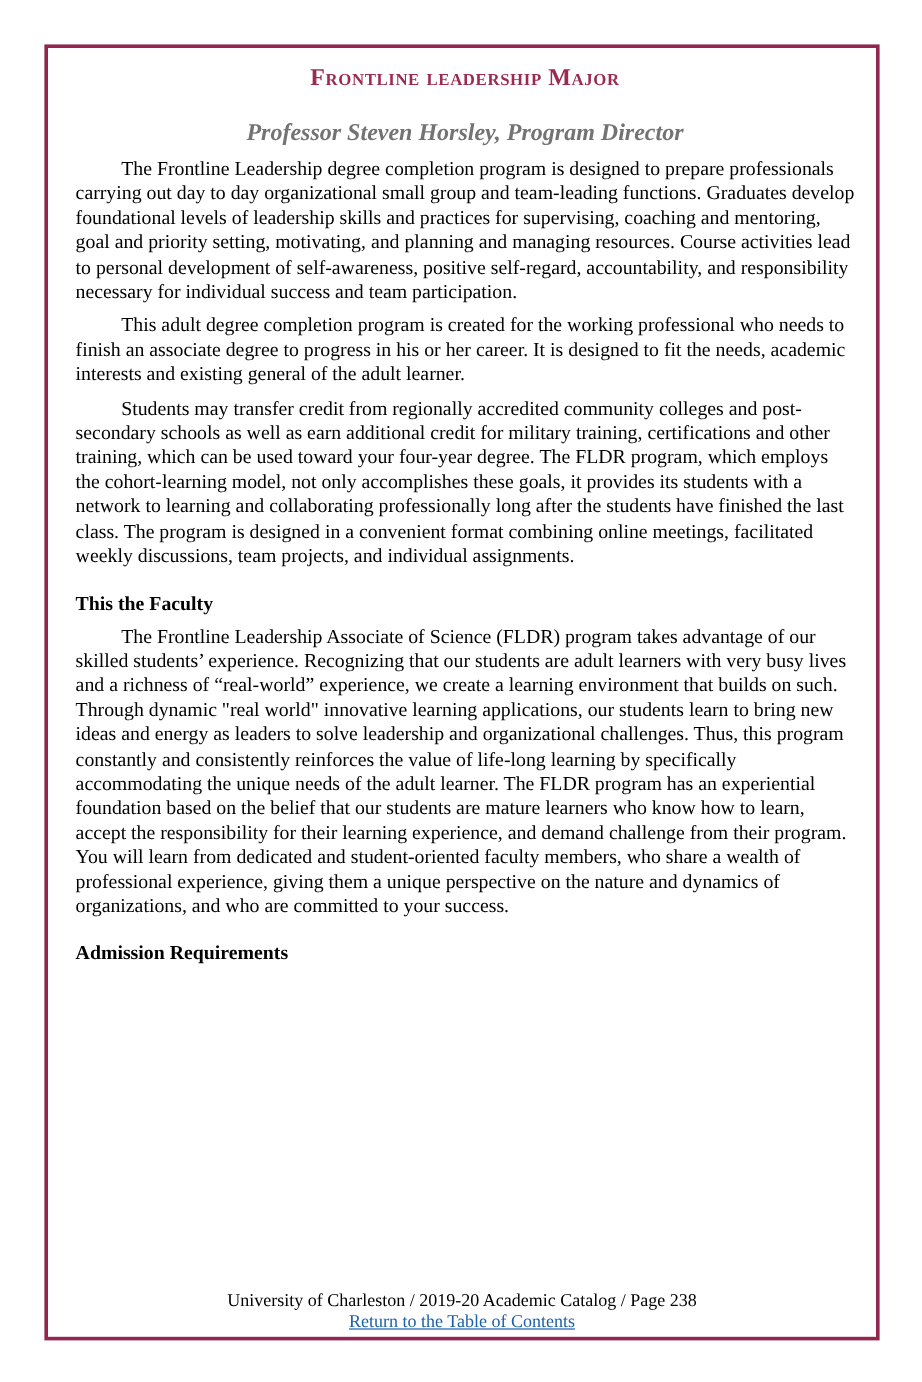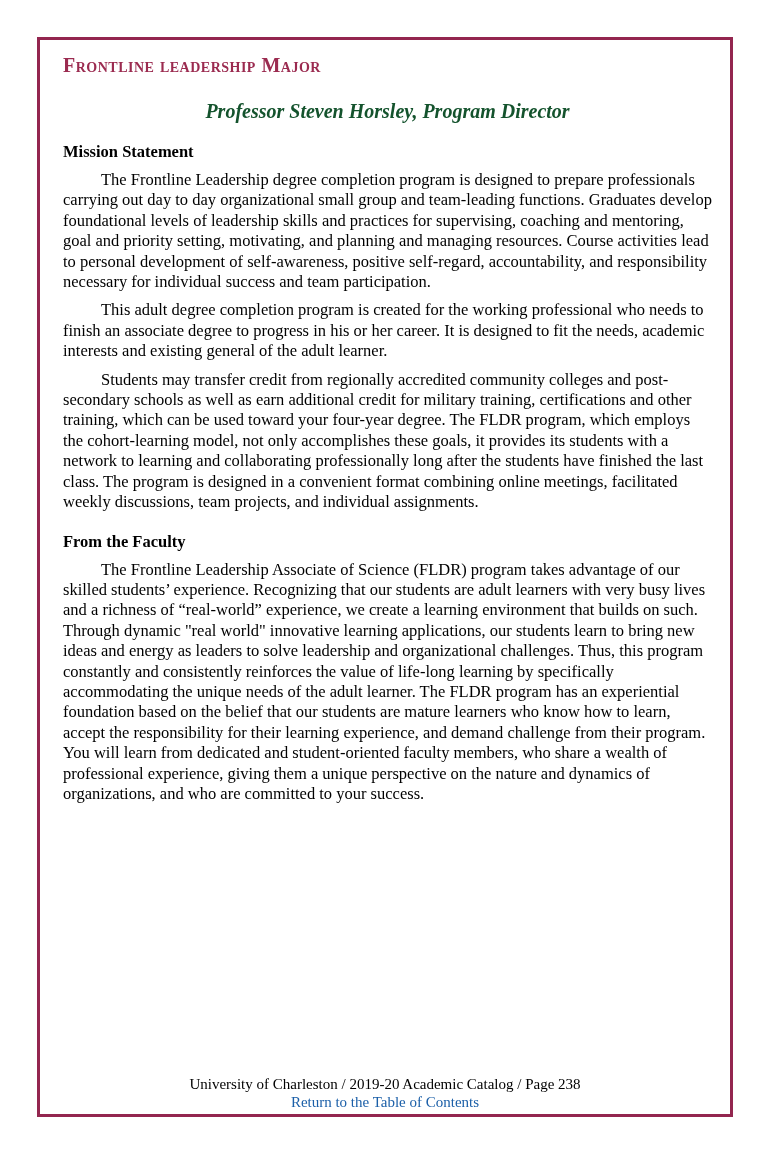--- a/index.html
+++ b/index.html
@@ -26,34 +26,34 @@
     background: #ffffff;
   }
   .content {
     position: absolute;
     left: 23px;
     right: 18px;
     top: 6px;
     color: #000000;
   }
   .doc-title {
-    text-align: left;
+    text-align: center;
     font-variant: small-caps;
     font-weight: bold;
     font-size: 20px;
     letter-spacing: 0.5px;
     color: #9b2b50;
     margin: 8px 0 0 0;
   }
   .doc-subtitle {
     text-align: center;
     font-weight: bold;
     font-style: italic;
     font-size: 20px;
-    color: #14532d;
+    color: #737373;
     margin: 23px 0 0 0;
   }
   .section-heading {
     font-weight: bold;
     font-size: 16.5px;
     margin: 19px 0 0 0;
   }
   .body-para {
     font-size: 16.5px;
     line-height: 20.4px;
@@ -68,43 +68,44 @@
     text-align: center;
     font-size: 15px;
     line-height: 18px;
   }
   .footer-line {
     color: #000000;
     font-family: Liberation Serif, serif;
   }
   .footer-link {
     color: #1b5fa8;
+    text-decoration: underline;
     cursor: pointer;
   }
 </style>
 </head>
 <body>
 
 <div class="viewport">
   <div class="page-border">
     <div class="content">
 
       <div class="doc-title">Frontline leadership Major</div>
 
       <div class="doc-subtitle">Professor Steven Horsley, Program Director</div>
 
-      <div class="section-heading">Mission Statement</div>
       <p class="body-para">The Frontline Leadership degree completion program is designed to prepare professionals carrying out day to day organizational small group and team-leading functions.  Graduates develop foundational levels of leadership skills and practices for supervising, coaching and mentoring, goal and priority setting, motivating, and planning and managing resources. Course activities lead to personal development of self-awareness, positive self-regard, accountability, and responsibility necessary for individual success and team participation.</p>
 
       <p class="body-para">This adult degree completion program is created for the working professional who needs to finish an associate degree to progress in his or her career. It is designed to fit the needs, academic interests and existing general of the adult learner.</p>
       <p class="body-para">Students may transfer credit from regionally accredited community colleges and post-secondary schools as well as earn additional credit for military training, certifications and other training, which can be used toward your four-year degree. The FLDR program, which employs the cohort-learning model, not only accomplishes these goals, it provides its students with a network to learning and collaborating professionally long after the students have finished the last class. The program is designed in a convenient format combining online meetings, facilitated weekly discussions, team projects, and individual assignments.</p>
 
-      <div class="section-heading">From the Faculty</div>
+      <div class="section-heading">This the Faculty</div>
       <p class="body-para">The Frontline Leadership Associate of Science (FLDR) program takes advantage of our skilled students’ experience. Recognizing that our students are adult learners with very busy lives and a richness of “real-world” experience, we create a learning environment that builds on such. Through dynamic "real world" innovative learning applications, our students learn to bring new ideas and energy as leaders to solve leadership and organizational challenges. Thus, this program constantly and consistently reinforces the value of life-long learning by specifically accommodating the unique needs of the adult learner. The FLDR program has an experiential foundation based on the belief that our students are mature learners who know how to learn, accept the responsibility for their learning experience, and demand challenge from their program. You will learn from dedicated and student-oriented faculty members, who share a wealth of professional experience, giving them a unique perspective on the nature and dynamics of organizations, and who are committed to your success.</p>
 
+      <div class="section-heading">Admission Requirements</div>
 
     </div>
 
     <div class="footer">
       <div class="footer-line">University of Charleston / 2019-20 Academic Catalog / Page 238</div>
       <a class="footer-link">Return to the Table of Contents</a>
     </div>
   </div>
 </div>
 

